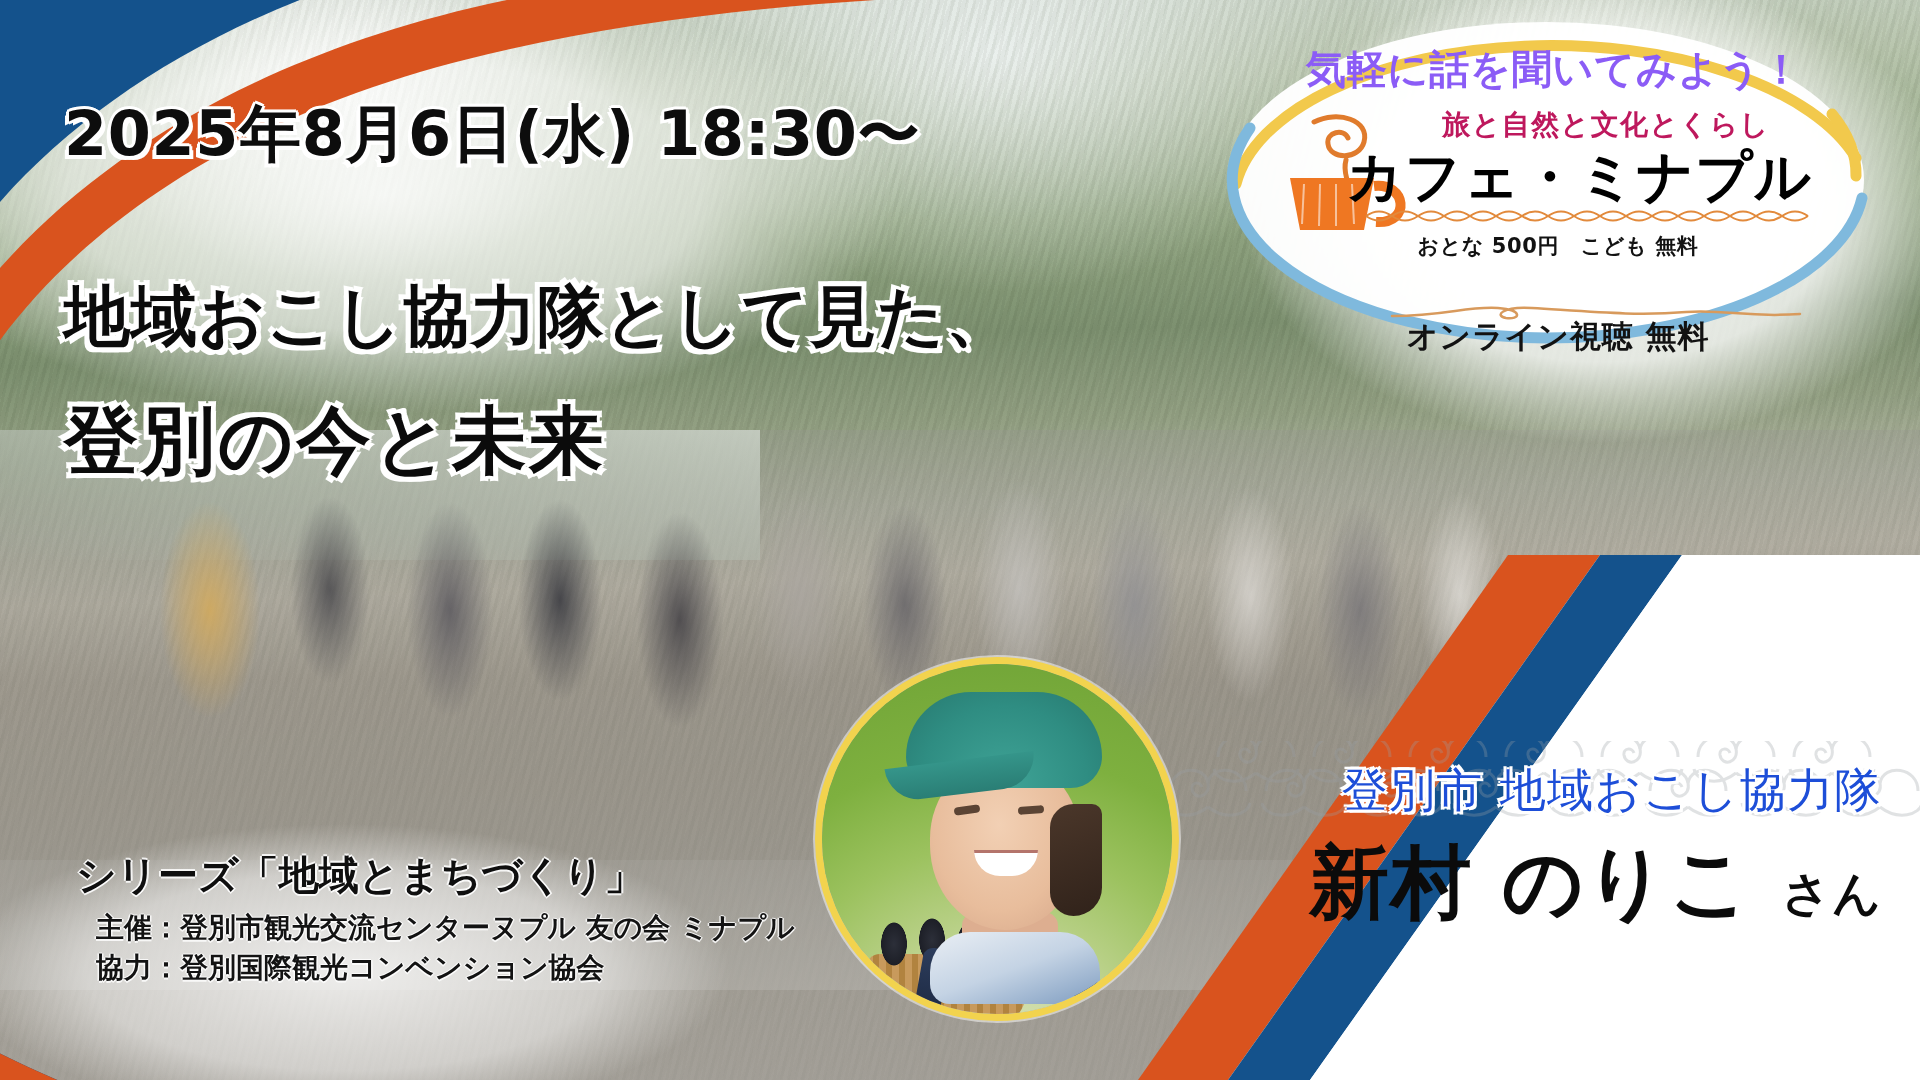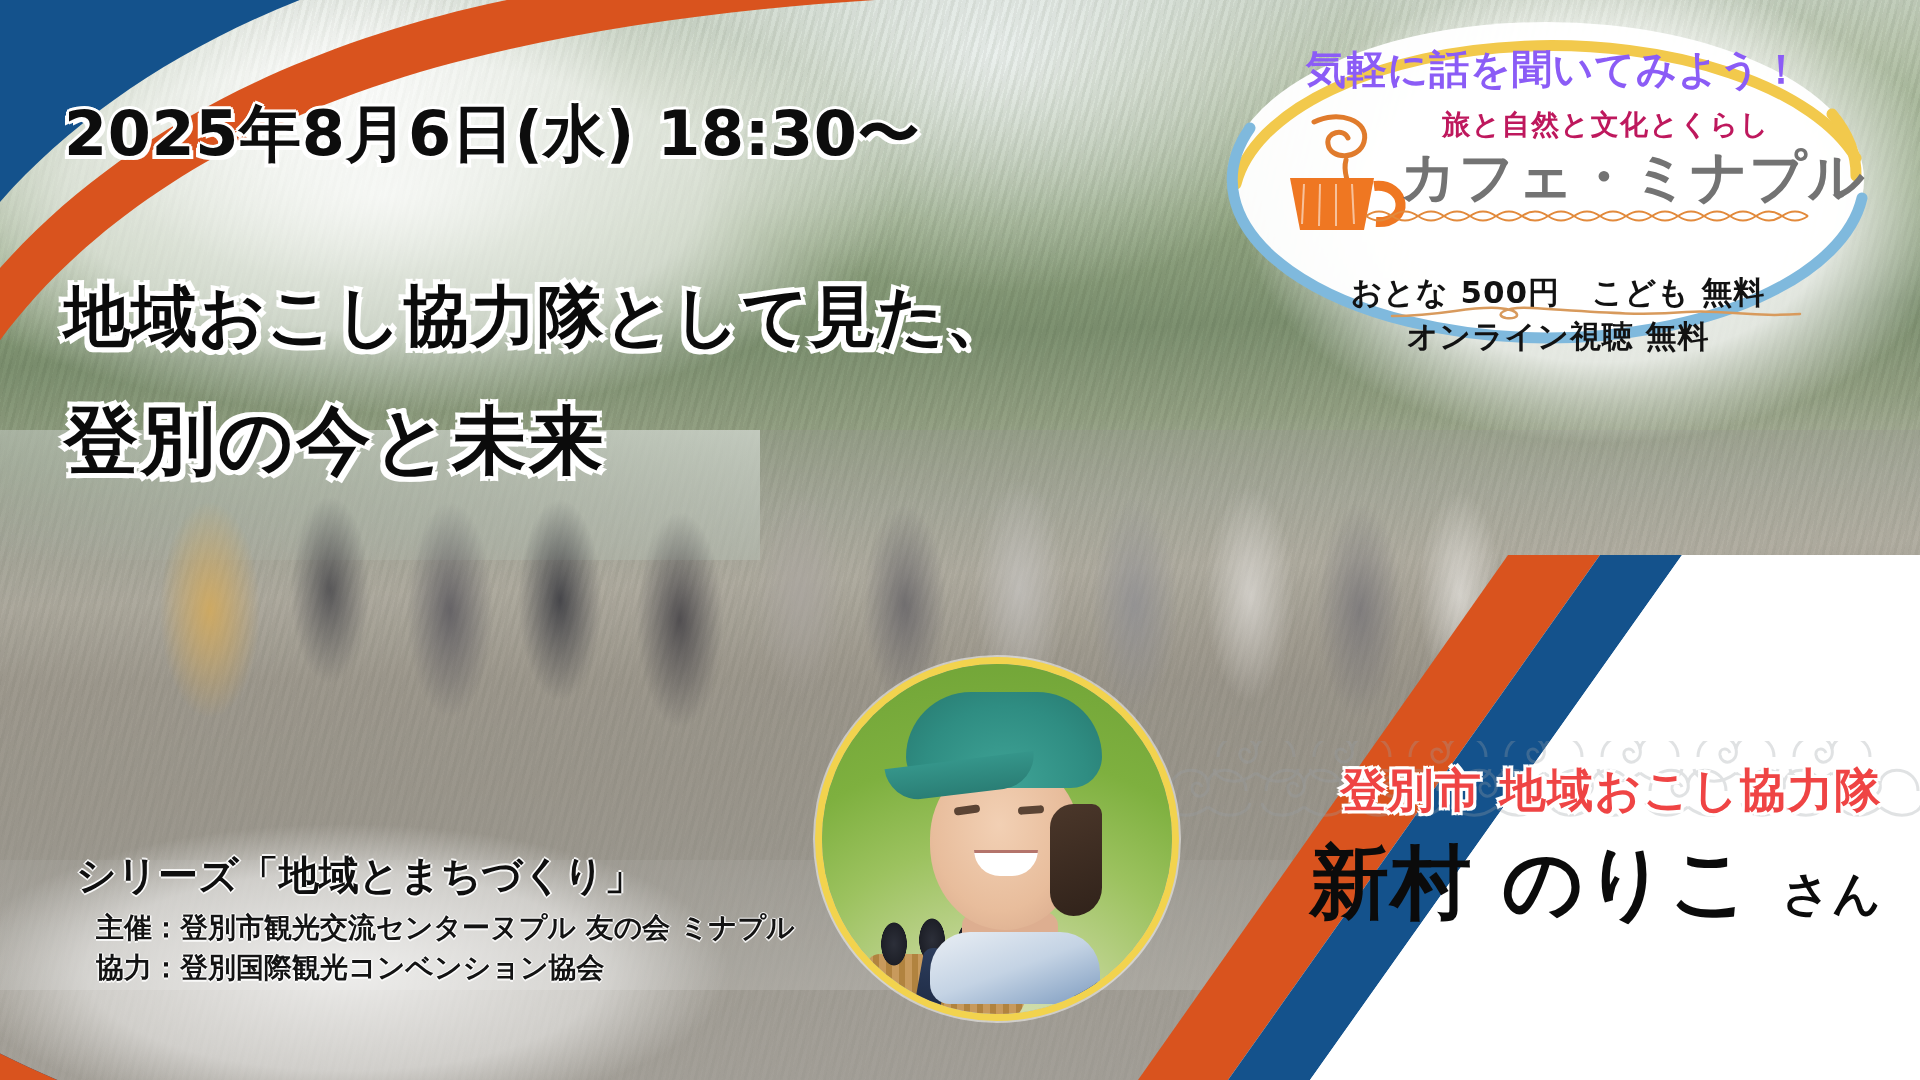--- a/index.html
+++ b/index.html
@@ -170,39 +170,39 @@
     font-size: 28px;
     font-weight: 700;
     color: #be185d;
     letter-spacing: .05em;
     white-space: nowrap;
   }
   .logo-name {
     position: absolute;
     left: 150px; top: 132px;
     width: 520px;
-    text-align: right;
+    text-align: left;
     font-size: 56px;
     font-weight: 700;
-    color: #737373;
+    color: #000000;
     letter-spacing: .02em;
     white-space: nowrap;
   }
   .cup-icon { position: absolute; left: 82px; top: 96px; width: 150px; height: 130px; }
   .rope-div { position: absolute; left: 168px; top: 198px; width: 470px; height: 20px; }
   .price-1, .price-2, .price-3 {
     position: absolute;
     width: 620px;
     left: 52px;
     text-align: center;
     font-weight: 700;
     color: #121212;
     white-space: nowrap;
   }
-  .price-1 { top: 224px; font-size: 31px; letter-spacing: .03em; margin-top: 40px; }
+  .price-1 { top: 224px; font-size: 21px; letter-spacing: .03em; }
   .price-2 { top: 262px; font-size: 31px; letter-spacing: .03em; }
   .squiggle { position: absolute; left: 190px; top: 296px; width: 420px; height: 18px; }
   .price-3 { top: 308px; font-size: 31px; letter-spacing: .03em; }
 
   
   .portrait {
     position: absolute;
     left: 822px; top: 664px;
     width: 350px; height: 350px;
     border-radius: 50%;
@@ -272,22 +272,22 @@
       radial-gradient(ellipse 18px 30px at 58px 26px, #2c2f39 0%, #1d1f27 70%, rgba(0,0,0,0) 73%),
       radial-gradient(ellipse 18px 30px at 96px 30px, #2c2f39 0%, #1d1f27 70%, rgba(0,0,0,0) 73%),
       radial-gradient(ellipse 16px 26px at 128px 28px, #343743 0%, #22242c 70%, rgba(0,0,0,0) 73%);
   }
 
   
   .spk-role {
     position: absolute;
     right: 38px; top: 760px;
     font-size: 46px;
-    font-weight: 700;
-    color: #ef4444;
+    font-weight: 400;
+    color: #1d4ed8;
     letter-spacing: .03em;
     white-space: nowrap;
     text-shadow: 2px 0 0 #fff, -2px 0 0 #fff, 0 2px 0 #fff, 0 -2px 0 #fff,
                  3px 3px 0 #fff, -3px 3px 0 #fff, -3px -3px 0 #fff, 3px -3px 0 #fff;
   }
   .spk-name {
     position: absolute;
     right: 38px; top: 830px;
     font-size: 80px;
     font-weight: 700;

